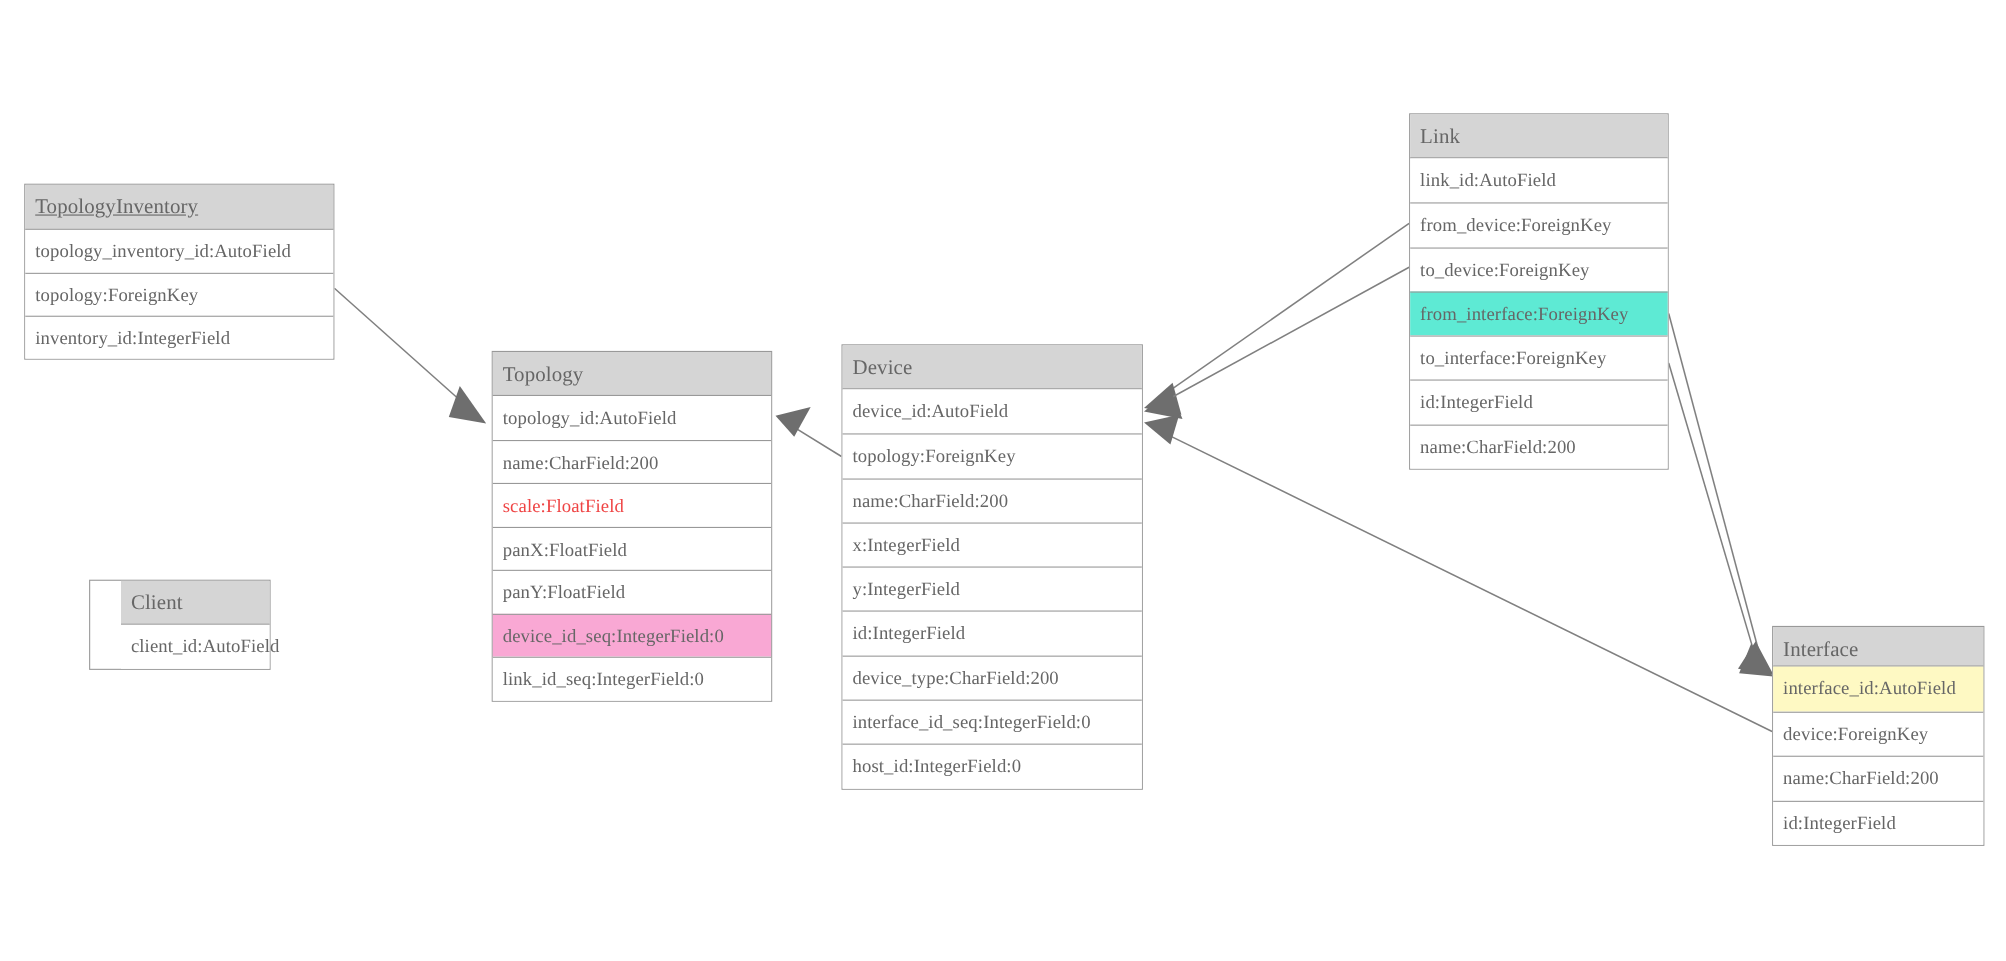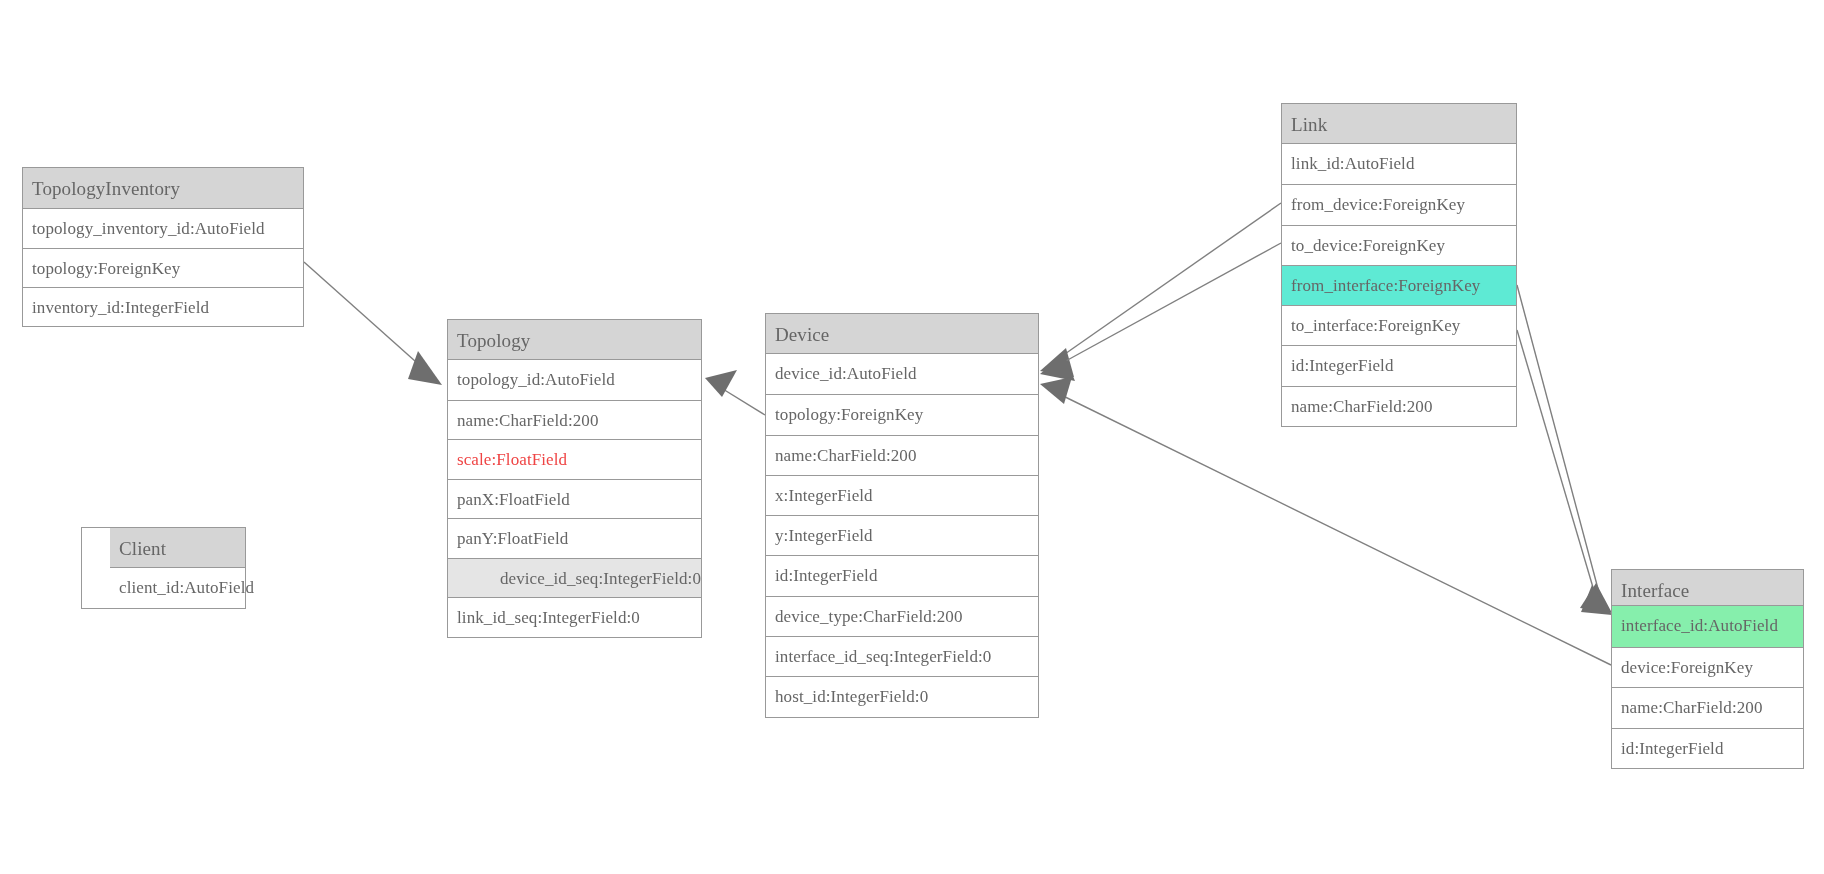--- a/index.html
+++ b/index.html
@@ -94,37 +94,37 @@
         </g>
         <g>
           <path d="M 1611,665 L 1053,391" stroke="#808080" stroke-width="1.4" fill="none"></path>
           <path d="M 1040,384 L 1072,377 L 1064,404 Z" fill="#6e6e6e" stroke="none"></path>
         </g>
       </g>
   </svg>
 
   <div id="entities">
       <div class="entity" style="left: 22px; top: 167px; width: 282px; border-color: rgb(153, 153, 153);">
-        <div class="entity-header" style="height: 41px; background: rgb(213, 213, 213); color: rgb(102, 102, 102); border-bottom-color: rgb(153, 153, 153);">TopologyInventory</div>
+        <div class="entity-header" style="height: 41px; background: rgb(213, 213, 213); color: rgb(102, 102, 102); border-bottom-color: rgb(153, 153, 153); text-decoration: underline;">TopologyInventory</div>
         <div class="entity-row" style="height: 39px; background: rgb(255, 255, 255); color: rgb(102, 102, 102); border-top: none;">topology_inventory_id:AutoField</div>
         <div class="entity-row" style="height: 39px; background: rgb(255, 255, 255); color: rgb(102, 102, 102); border-top-color: rgb(153, 153, 153);">topology:ForeignKey</div>
         <div class="entity-row" style="height: 39px; background: rgb(255, 255, 255); color: rgb(102, 102, 102); border-top-color: rgb(153, 153, 153);">inventory_id:IntegerField</div>
       </div>
       <div class="entity" style="left: 81px; top: 527px; width: 165px; border-color: rgb(153, 153, 153); padding-left: 28px;">
         <div class="entity-header" style="height: 40px; background: rgb(213, 213, 213); color: rgb(102, 102, 102); border-bottom-color: rgb(153, 153, 153);">Client</div>
         <div class="entity-row" style="height: 40px; background: rgb(255, 255, 255); color: rgb(102, 102, 102); border-top: none;">client_id:AutoField</div>
       </div>
       <div class="entity" style="left: 447px; top: 319px; width: 255px; border-color: rgb(153, 153, 153);">
         <div class="entity-header" style="height: 40px; background: rgb(213, 213, 213); color: rgb(102, 102, 102); border-bottom-color: rgb(153, 153, 153);">Topology</div>
         <div class="entity-row" style="height: 39.5px; background: rgb(255, 255, 255); color: rgb(102, 102, 102); border-top: none;">topology_id:AutoField</div>
         <div class="entity-row" style="height: 39.5px; background: rgb(255, 255, 255); color: rgb(102, 102, 102); border-top-color: rgb(153, 153, 153);">name:CharField:200</div>
         <div class="entity-row" style="height: 39.5px; background: rgb(255, 255, 255); color: #ef4444; border-top-color: rgb(153, 153, 153);">scale:FloatField</div>
         <div class="entity-row" style="height: 39.5px; background: rgb(255, 255, 255); color: rgb(102, 102, 102); border-top-color: rgb(153, 153, 153);">panX:FloatField</div>
         <div class="entity-row" style="height: 39.5px; background: rgb(255, 255, 255); color: rgb(102, 102, 102); border-top-color: rgb(153, 153, 153);">panY:FloatField</div>
-        <div class="entity-row" style="height: 39.5px; background: #e5e5e5; color: rgb(102, 102, 102); border-top-color: rgb(153, 153, 153); text-align: right;">device_id_seq:IntegerField:0</div>
+        <div class="entity-row" style="height: 39.5px; background: #f9a8d4; color: rgb(102, 102, 102); border-top-color: rgb(153, 153, 153);">device_id_seq:IntegerField:0</div>
         <div class="entity-row" style="height: 39.5px; background: rgb(255, 255, 255); color: rgb(102, 102, 102); border-top-color: rgb(153, 153, 153);">link_id_seq:IntegerField:0</div>
       </div>
       <div class="entity" style="left: 765px; top: 313px; width: 274px; border-color: rgb(153, 153, 153);">
         <div class="entity-header" style="height: 40px; background: rgb(213, 213, 213); color: rgb(102, 102, 102); border-bottom-color: rgb(153, 153, 153);">Device</div>
         <div class="entity-row" style="height: 40.3px; background: rgb(255, 255, 255); color: rgb(102, 102, 102); border-top: none;">device_id:AutoField</div>
         <div class="entity-row" style="height: 40.3px; background: rgb(255, 255, 255); color: rgb(102, 102, 102); border-top-color: rgb(153, 153, 153);">topology:ForeignKey</div>
         <div class="entity-row" style="height: 40.3px; background: rgb(255, 255, 255); color: rgb(102, 102, 102); border-top-color: rgb(153, 153, 153);">name:CharField:200</div>
         <div class="entity-row" style="height: 40.3px; background: rgb(255, 255, 255); color: rgb(102, 102, 102); border-top-color: rgb(153, 153, 153);">x:IntegerField</div>
         <div class="entity-row" style="height: 40.3px; background: rgb(255, 255, 255); color: rgb(102, 102, 102); border-top-color: rgb(153, 153, 153);">y:IntegerField</div>
         <div class="entity-row" style="height: 40.3px; background: rgb(255, 255, 255); color: rgb(102, 102, 102); border-top-color: rgb(153, 153, 153);">id:IntegerField</div>
@@ -137,20 +137,20 @@
         <div class="entity-row" style="height: 40.3px; background: rgb(255, 255, 255); color: rgb(102, 102, 102); border-top: none;">link_id:AutoField</div>
         <div class="entity-row" style="height: 40.3px; background: rgb(255, 255, 255); color: rgb(102, 102, 102); border-top-color: rgb(153, 153, 153);">from_device:ForeignKey</div>
         <div class="entity-row" style="height: 40.3px; background: rgb(255, 255, 255); color: rgb(102, 102, 102); border-top-color: rgb(153, 153, 153);">to_device:ForeignKey</div>
         <div class="entity-row" style="height: 40.3px; background: #5eead4; color: rgb(102, 102, 102); border-top-color: rgb(153, 153, 153);">from_interface:ForeignKey</div>
         <div class="entity-row" style="height: 40.3px; background: rgb(255, 255, 255); color: rgb(102, 102, 102); border-top-color: rgb(153, 153, 153);">to_interface:ForeignKey</div>
         <div class="entity-row" style="height: 40.3px; background: rgb(255, 255, 255); color: rgb(102, 102, 102); border-top-color: rgb(153, 153, 153);">id:IntegerField</div>
         <div class="entity-row" style="height: 40.3px; background: rgb(255, 255, 255); color: rgb(102, 102, 102); border-top-color: rgb(153, 153, 153);">name:CharField:200</div>
       </div>
       <div class="entity" style="left: 1611px; top: 569px; width: 193px; border-color: rgb(153, 153, 153);">
         <div class="entity-header" style="height: 36px; background: rgb(213, 213, 213); color: rgb(102, 102, 102); border-bottom-color: rgb(153, 153, 153);">Interface</div>
-        <div class="entity-row" style="height: 40.5px; background: #86efac; color: rgb(102, 102, 102); border-top: none;">interface_id:AutoField</div>
+        <div class="entity-row" style="height: 40.5px; background: #fef9c3; color: rgb(102, 102, 102); border-top: none;">interface_id:AutoField</div>
         <div class="entity-row" style="height: 40.5px; background: rgb(255, 255, 255); color: rgb(102, 102, 102); border-top-color: rgb(153, 153, 153);">device:ForeignKey</div>
         <div class="entity-row" style="height: 40.5px; background: rgb(255, 255, 255); color: rgb(102, 102, 102); border-top-color: rgb(153, 153, 153);">name:CharField:200</div>
         <div class="entity-row" style="height: 40.5px; background: rgb(255, 255, 255); color: rgb(102, 102, 102); border-top-color: rgb(153, 153, 153);">id:IntegerField</div>
       </div>
     </div>
 
 </div>
 
 </body></html>

